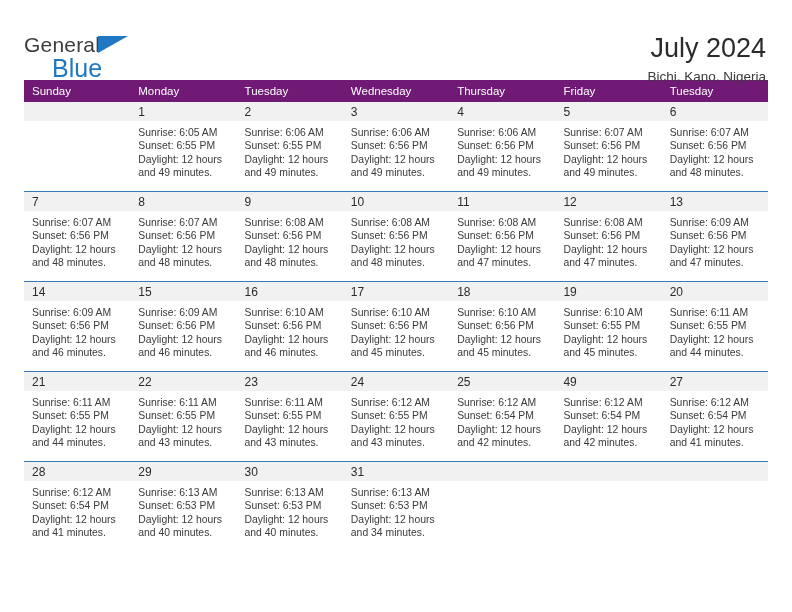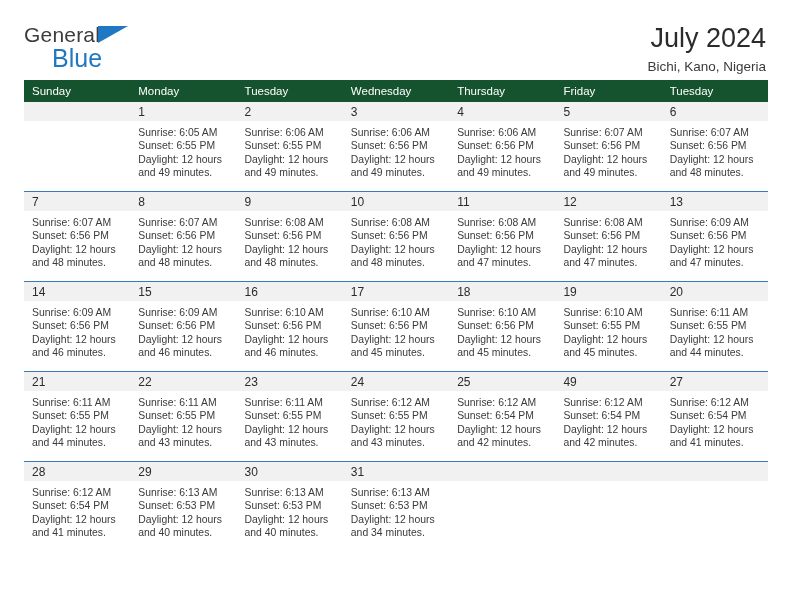--- a/index.html
+++ b/index.html
@@ -20,21 +20,21 @@
     height: 612px;
     box-sizing: border-box;
     padding: 0 24px;
   }
   
   .header {
     display: flex;
     align-items: flex-start;
     justify-content: space-between;
     height: 72px;
-    padding-top: 24px;
+    padding-top: 34px;
     box-sizing: border-box;
   }
   .logo {
     position: relative;
     width: 120px;
     height: 46px;
     line-height: 1;
   }
   .logo-general {
     font-size: 21px;
@@ -74,21 +74,21 @@
     margin-top: 7px;
   }
   
   .calendar {
     width: 744px;
     border-collapse: collapse;
     table-layout: fixed;
     margin-top: 8px;
   }
   .calendar th {
-    background: #14532d;
+    background: #701a75;
     color: #ffffff;
     font-size: 11.5px;
     font-weight: normal;
     text-align: left;
     padding: 5px 0 5px 8px;
     height: 19px;
     box-sizing: border-box;
   }
   .calendar td {
     vertical-align: top;

